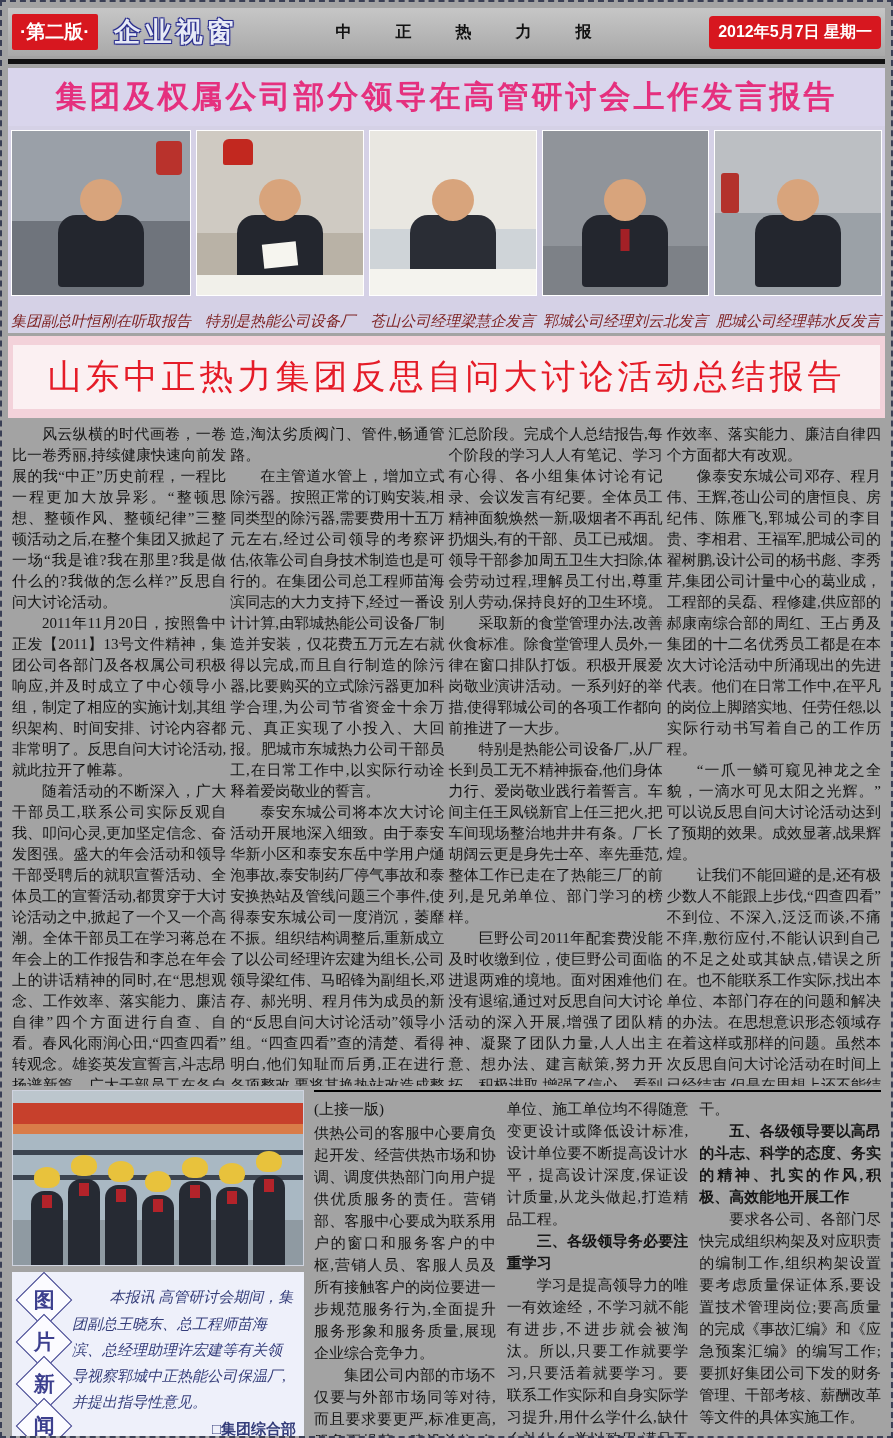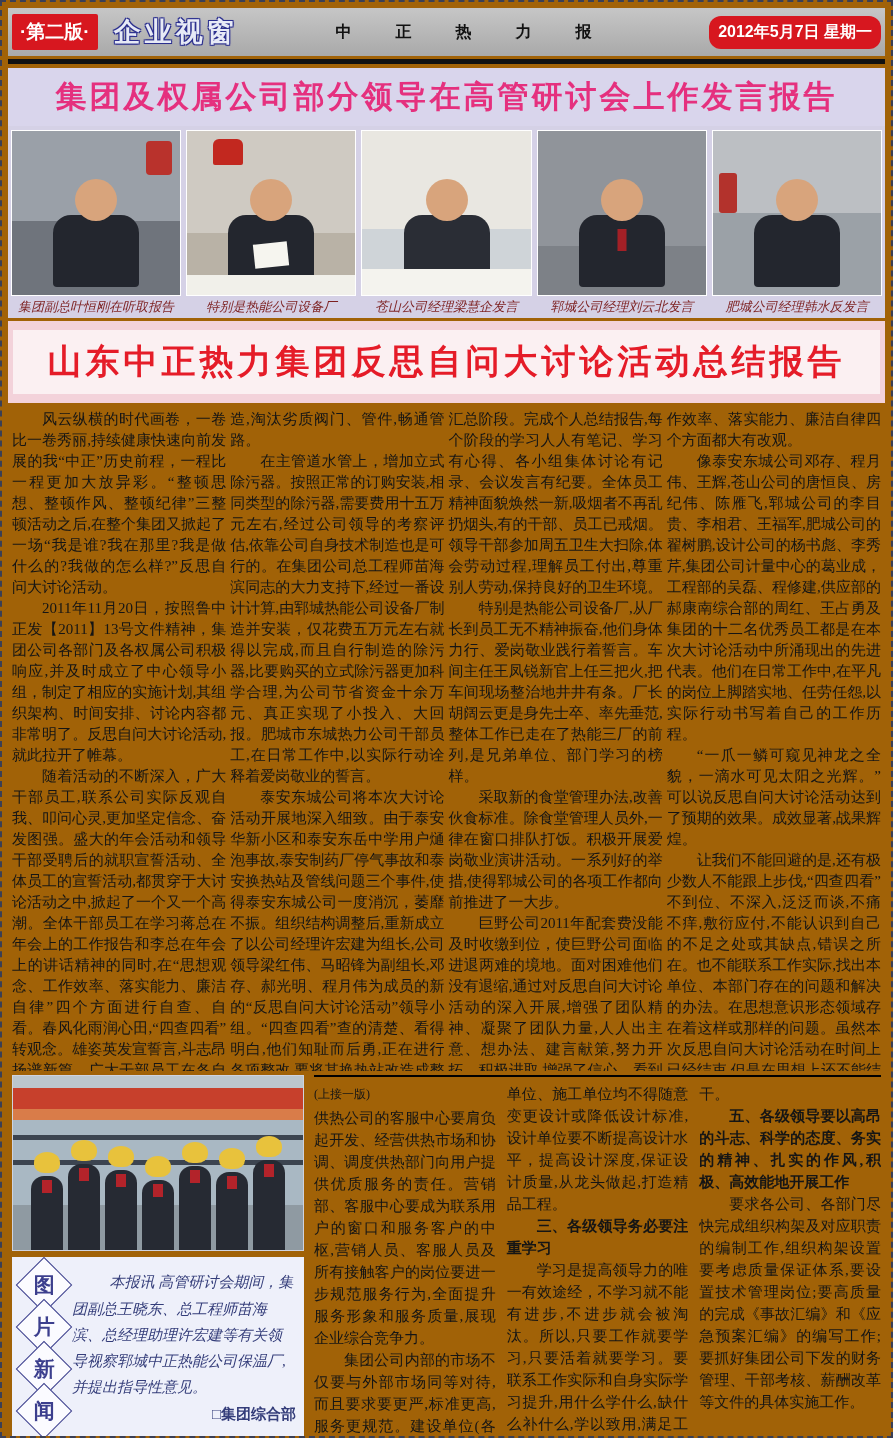--- a/index.html
+++ b/index.html
@@ -1,43 +1,43 @@
 <!DOCTYPE html>
 <html lang="zh"><head>
 <meta charset="utf-8">
 <style>
   html,body{margin:0;padding:0;background:#fff;}
   body{font-family:"Liberation Serif","DejaVu Serif",serif;color:#151515;}
-  .page{width:893px;height:1438px;box-sizing:border-box;border:2px dashed #3a3f55;background:#a16207;padding:6px 6px;position:relative;overflow:hidden;}
+  .page{width:893px;height:1438px;box-sizing:border-box;border:2px dashed #3a3f55;background:#a3a3a3;padding:6px 6px;position:relative;overflow:hidden;}
 
   
   .masthead{height:48px;background:linear-gradient(180deg,#c6c6c6,#a9a9a9);display:flex;align-items:center;padding:0 4px;}
   .edition-box{background:#d7171f;color:#fff;font-weight:bold;font-size:19px;padding:5px 8px;border-radius:2px;font-family:"Liberation Sans",sans-serif;white-space:nowrap;}
   .section-name{margin-left:16px;font-size:27px;font-weight:bold;letter-spacing:4px;color:#e7eaf6;text-shadow:-1px -1px 0 #2b2f8e,1px -1px 0 #2b2f8e,-1px 1px 0 #2b2f8e,1px 1px 0 #2b2f8e,0 0 2px #2b2f8e;font-family:"Liberation Sans",sans-serif;white-space:nowrap;}
   .paper-title{flex:1;text-align:center;font-size:16px;font-weight:bold;letter-spacing:20px;color:#111;white-space:nowrap;}
-  .date-box{background:#d7171f;color:#fff;font-weight:bold;font-size:16px;padding:6px 9px;border-radius:12px;font-family:"Liberation Sans",sans-serif;white-space:nowrap;}
+  .date-box{background:#d7171f;color:#fff;font-weight:bold;font-size:16px;padding:6px 9px;border-radius:4px;font-family:"Liberation Sans",sans-serif;white-space:nowrap;}
   .rule{height:5px;background:#111;margin:3px 0 4px 0;}
 
   
   .headline1{margin:0;background:#d9d5ec;color:#e5307e;font-size:31px;font-weight:bold;text-align:center;letter-spacing:3px;padding:8px 2px;font-family:"Liberation Sans",sans-serif;white-space:nowrap;}
 
   
   .photo-strip{background:#d5d1e6;padding:4px 3px 2px 3px;display:flex;gap:5px;}
   .photo-strip figure{margin:0;flex:1;display:flex;flex-direction:column;}
   .p-art{position:relative;height:164px;overflow:hidden;border:1px solid #fff;}
   .person{position:absolute;left:50%;transform:translateX(-50%);bottom:8px;width:86px;height:72px;background:#23262e;border-radius:18px 18px 4px 4px;}
   .person::before{content:"";position:absolute;top:-36px;left:50%;transform:translateX(-50%);width:42px;height:42px;border-radius:50%;background:#d8a47c;}
   .acc{position:absolute;display:block;}
   .tbl{position:absolute;display:block;left:0;right:0;bottom:0;height:20px;background:#f1f0ea;}
   .paper{position:absolute;display:block;width:34px;height:24px;background:#f6f5ef;left:50%;transform:translateX(-50%) rotate(-6deg);bottom:28px;}
-  .photo-strip figcaption{font-size:13px;text-align:center;color:#7c1f1f;font-style:italic;padding-top:2px;white-space:nowrap;}
+  .photo-strip figcaption{font-size:15px;text-align:center;color:#7c1f1f;font-style:italic;padding-top:16px;white-space:nowrap;}
 
   
   .headline2-band{background:#f3d2da;padding:9px 5px;margin-top:3px;}
-  .headline2-band h2{margin:0;background:#fbf0f2;color:#e51c28;font-size:34px;font-weight:bold;text-align:center;letter-spacing:4px;padding:9px 2px;font-family:"Liberation Sans",sans-serif;white-space:nowrap;}
+  .headline2-band h2{margin:0;background:#fbf0f2;color:#e51c28;font-size:34px;font-weight:normal;text-align:center;letter-spacing:4px;padding:9px 2px;font-family:"Liberation Sans",sans-serif;white-space:nowrap;}
 
   
   .article{display:flex;gap:4px;padding:6px 4px 0 4px;height:662px;overflow:hidden;}
   .col{flex:1;min-width:0;font-size:15px;line-height:21px;text-align:justify;}
   .col p{margin:0;text-indent:2em;}
   .col p.cont{text-indent:0;}
 
   
   .bottom{display:flex;gap:10px;padding:0 4px;margin-top:4px;height:364px;}
   .bottom-left{width:292px;flex:none;display:flex;flex-direction:column;}
@@ -52,21 +52,21 @@
   .dia{width:38px;height:38px;border:1.5px solid #3c3f8e;transform:rotate(45deg);display:flex;align-items:center;justify-content:center;margin:2px auto;background:#fbfbff;}
   .dia span{transform:rotate(-45deg);font-size:21px;font-weight:bold;color:#3c3f8e;}
   .news-text{flex:1;color:#343d7a;font-size:15px;line-height:1.75;font-style:italic;}
   .news-text p{margin:0;text-indent:2.5em;}
   .news-byl{text-align:right;font-style:normal;font-weight:bold;text-indent:0 !important;}
   .bottom-right{flex:1;border-top:2.5px solid #000;padding-top:6px;display:flex;gap:11px;min-width:0;overflow:hidden;}
   .bcol{flex:1;min-width:0;font-size:15px;line-height:22px;text-align:justify;}
   .bcol p{margin:0;text-indent:2em;}
   .bcol p.cont{text-indent:0;}
   .bcol p.sub{font-weight:bold;}
-  .cont-label{text-indent:0 !important;font-size:12px;margin-bottom:2px !important;}
+  .cont-label{text-indent:0 !important;font-size:15px;margin-bottom:2px !important;}
 </style>
 </head>
 <body>
 
 <div class="page">
 
   <header class="masthead">
     <div class="edition-box">·第二版·</div>
     <div class="section-name">企业视窗</div>
     <div class="paper-title">中 正 热 力 报</div>
@@ -128,22 +128,22 @@
 
     </div>
     <div class="col">
       <p class="cont">造,淘汰劣质阀门、管件,畅通管路。</p>
       <p>在主管道水管上，增加立式除污器。按照正常的订购安装,相同类型的除污器,需要费用十五万元左右,经过公司领导的考察评估,依靠公司自身技术制造也是可行的。在集团公司总工程师苗海滨同志的大力支持下,经过一番设计计算,由郓城热能公司设备厂制造并安装，仅花费五万元左右就得以完成,而且自行制造的除污器,比要购买的立式除污器更加科学合理,为公司节省资金十余万元、真正实现了小投入、大回报。肥城市东城热力公司干部员工,在日常工作中,以实际行动诠释着爱岗敬业的誓言。</p>
       <p>泰安东城公司将本次大讨论活动开展地深入细致。由于泰安华新小区和泰安东岳中学用户熥泡事故,泰安制药厂停气事故和泰安换热站及管线问题三个事件,使得泰安东城公司一度消沉，萎靡不振。组织结构调整后,重新成立了以公司经理许宏建为组长,公司领导梁红伟、马昭锋为副组长,邓存、郝光明、程月伟为成员的新的“反思自问大讨论活动”领导小组。“四查四看”查的清楚、看得明白,他们知耻而后勇,正在进行各项整改,要将其换热站改造成整个集团的样板站,要将泰安东城公司打造成整个集团的样板公司。树立一面旗帜,以高昂的斗志,良好的精神面貌和一流的服务质量去赢得认可和赞誉。</p>
 
     </div>
     <div class="col">
       <p class="cont">汇总阶段。完成个人总结报告,每个阶段的学习人人有笔记、学习有心得、各小组集体讨论有记录、会议发言有纪要。全体员工精神面貌焕然一新,吸烟者不再乱扔烟头,有的干部、员工已戒烟。领导干部参加周五卫生大扫除,体会劳动过程,理解员工付出,尊重别人劳动,保持良好的卫生环境。</p>
+      <p>采取新的食堂管理办法,改善伙食标准。除食堂管理人员外,一律在窗口排队打饭。积极开展爱岗敬业演讲活动。一系列好的举措,使得郓城公司的各项工作都向前推进了一大步。</p>
       <p>特别是热能公司设备厂,从厂长到员工无不精神振奋,他们身体力行、爱岗敬业践行着誓言。车间主任王凤锐新官上任三把火,把车间现场整治地井井有条。厂长胡阔云更是身先士卒、率先垂范,整体工作已走在了热能三厂的前列,是兄弟单位、部门学习的榜样。</p>
-      <p>采取新的食堂管理办法,改善伙食标准。除食堂管理人员外,一律在窗口排队打饭。积极开展爱岗敬业演讲活动。一系列好的举措,使得郓城公司的各项工作都向前推进了一大步。</p>
       <p>巨野公司2011年配套费没能及时收缴到位，使巨野公司面临进退两难的境地。面对困难他们没有退缩,通过对反思自问大讨论活动的深入开展,增强了团队精神、凝聚了团队力量,人人出主意、想办法、建言献策,努力开拓、积极进取,增强了信心、看到了希望。</p>
 
     </div>
     <div class="col">
       <p class="cont">作效率、落实能力、廉洁自律四个方面都大有改观。</p>
       <p>像泰安东城公司邓存、程月伟、王辉,苍山公司的唐恒良、房纪伟、陈雁飞,郓城公司的李目贵、李相君、王福军,肥城公司的翟树鹏,设计公司的杨书彪、李秀芹,集团公司计量中心的葛业成，工程部的吴磊、程修建,供应部的郝康南综合部的周红、王占勇及集团的十二名优秀员工都是在本次大讨论活动中所涌现出的先进代表。他们在日常工作中,在平凡的岗位上脚踏实地、任劳任怨,以实际行动书写着自己的工作历程。</p>
       <p>“一爪一鳞可窥见神龙之全貌，一滴水可见太阳之光辉。”可以说反思自问大讨论活动达到了预期的效果。成效显著,战果辉煌。</p>
       <p>让我们不能回避的是,还有极少数人不能跟上步伐,“四查四看”不到位、不深入,泛泛而谈,不痛不痒,敷衍应付,不能认识到自己的不足之处或其缺点,错误之所在。也不能联系工作实际,找出本单位、本部门存在的问题和解决的办法。在思想意识形态领域存在着这样或那样的问题。虽然本次反思自问大讨论活动在时间上已经结束,但是在思想上还不能结束。我们要经常反思自省,要经常回望走过的路程,来吸取经验总结教训,以利于更快地进步和更好的发展。</p>
 
     </div>

